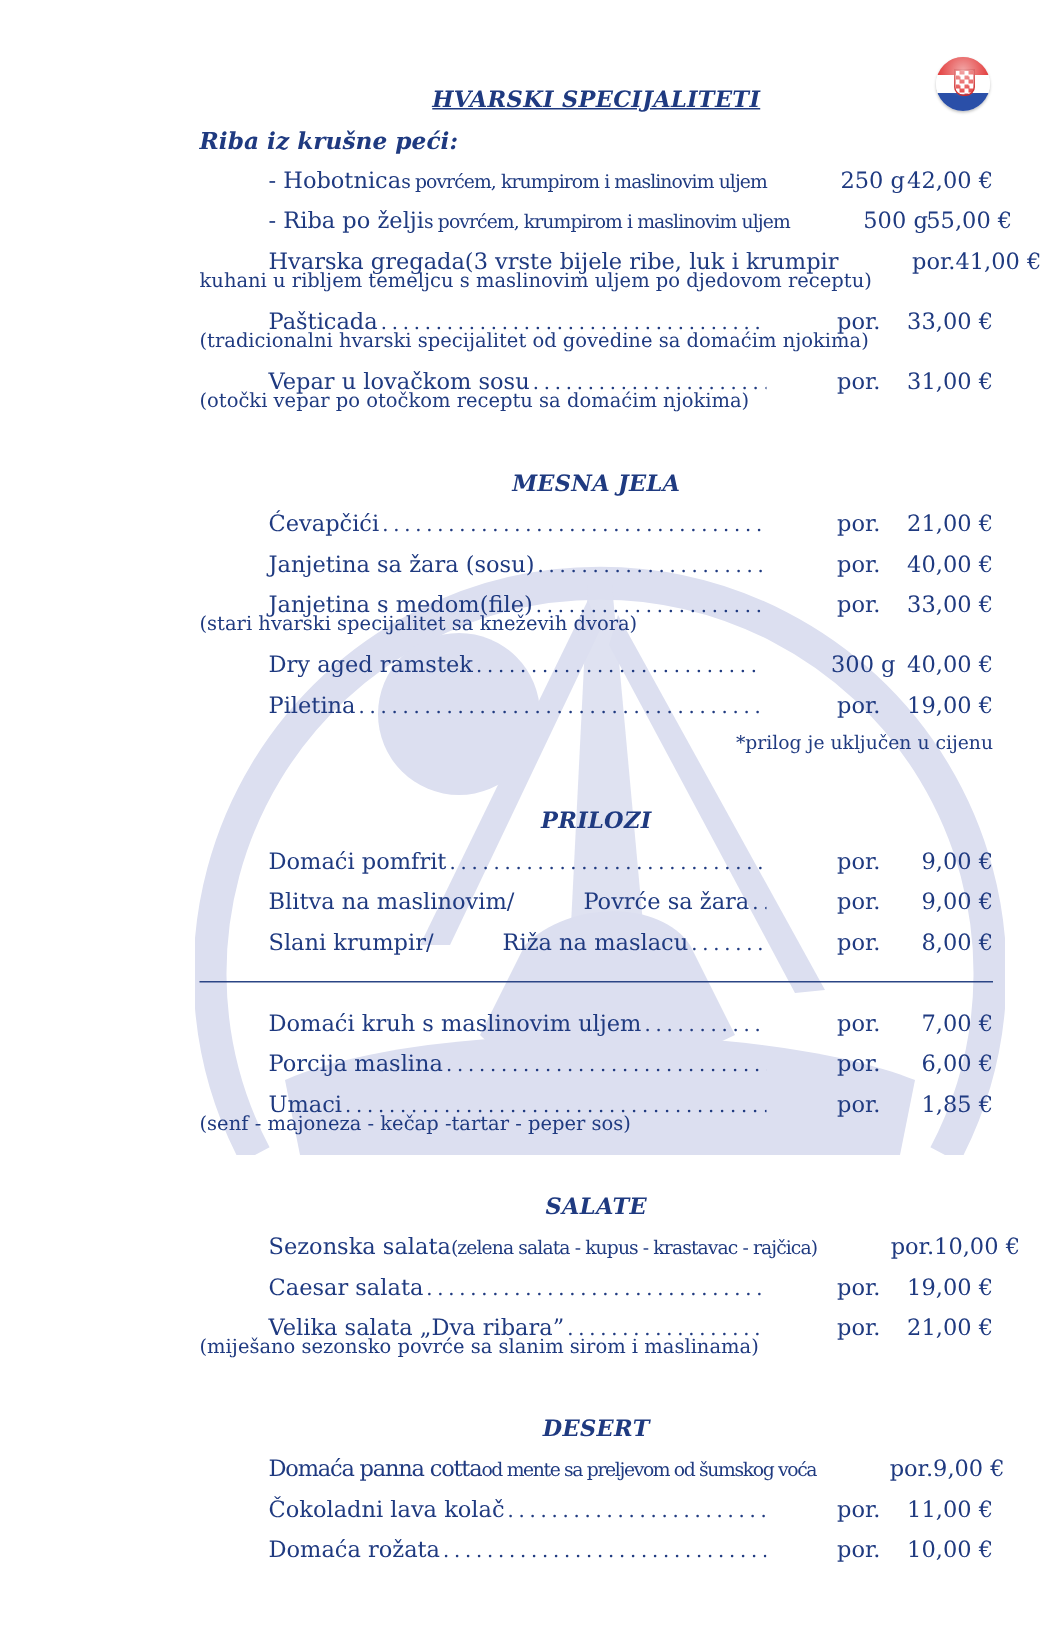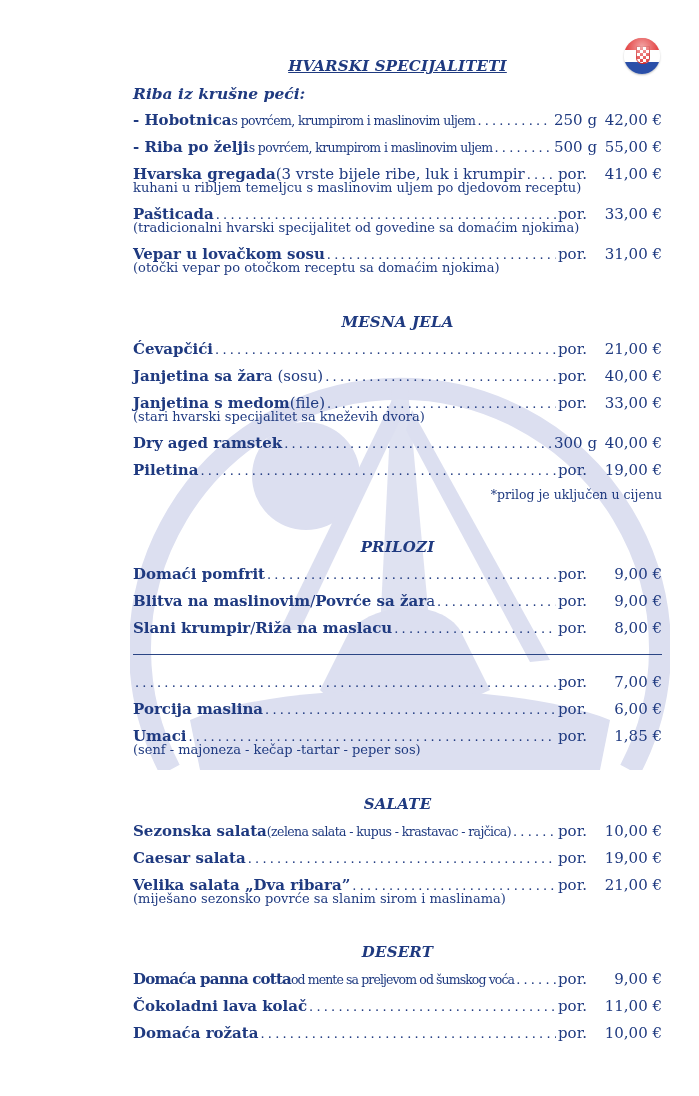--- a/index.html
+++ b/index.html
@@ -17,26 +17,26 @@
           repeating-conic-gradient(#e23a3a 0 25%, #ffffff 0 50%) 0 0/6px 6px;
         border-radius:0 0 6px 6px; border:1px solid #c22; }
   .flag .gloss { position:absolute; inset:0; border-radius:50%;
         background: radial-gradient(circle at 50% 25%, rgba(255,255,255,0.55), rgba(255,255,255,0) 55%); }
   .content { position:absolute; left:133px; top:0; width:529px; }
   .section-title { position:absolute; left:0; width:529px; text-align:center; font-weight:bold; font-style:italic;
                    font-size:15px; letter-spacing:0.2px; }
   .section-title.underline span { text-decoration:underline; }
   .subhead { position:absolute; left:0; font-weight:bold; font-style:italic; font-size:15.5px; }
   .row { position:absolute; left:0; width:529px; height:20px; display:flex; align-items:baseline; font-size:15px; white-space:nowrap; }
-  .row .name { font-weight:bold; }
+  .row .name { font-weight:normal;margin-left:46px; }
   .row .desc { font-weight:normal; }
   .row .desc.cond { font-size:12.5px; letter-spacing:-0.6px; }
   .row .dots { flex:1; overflow:hidden; margin:0 2px; letter-spacing:3.2px; color:#1f3a80; font-size:13px; }
   .row .dots::before { content:"........................................................................................................................"; }
-  .row .unit { width:38px; text-align:left; font-size:15px; }
+  .row .unit { width:38px; text-align:left; font-size:15px;margin-left:45px; }
   .row .price { width:66px; text-align:right; font-size:15px; }
   .note { position:absolute; left:0; font-size:13px; line-height:13px; }
   .note.right { left:auto; right:0; font-size:12.5px; }
   .divider { position:absolute; left:0; width:529px; height:0; border-top:1px solid #2b4585; }
 </style>
 </head>
 <body>
 
 <div class="page">
 
@@ -173,20 +173,21 @@
         <span class="name">Riža na maslacu</span>
         <span class="desc"></span>
       <span class="dots"></span>
         <span class="unit">por.</span>
         <span class="price">8,00 €</span>
     </div>
 
     <div class="divider" style="top:654px"></div>
 
     <div class="row" style="top:673px">
+      <span class="name">Domaći kruh s maslinovim uljem</span>
         <span class="desc"></span>
       <span class="dots"></span>
         <span class="unit">por.</span>
         <span class="price">7,00 €</span>
     </div>
     <div class="row" style="top:700px">
       <span class="name">Porcija maslina</span>
         <span class="desc"></span>
       <span class="dots"></span>
         <span class="unit">por.</span>

